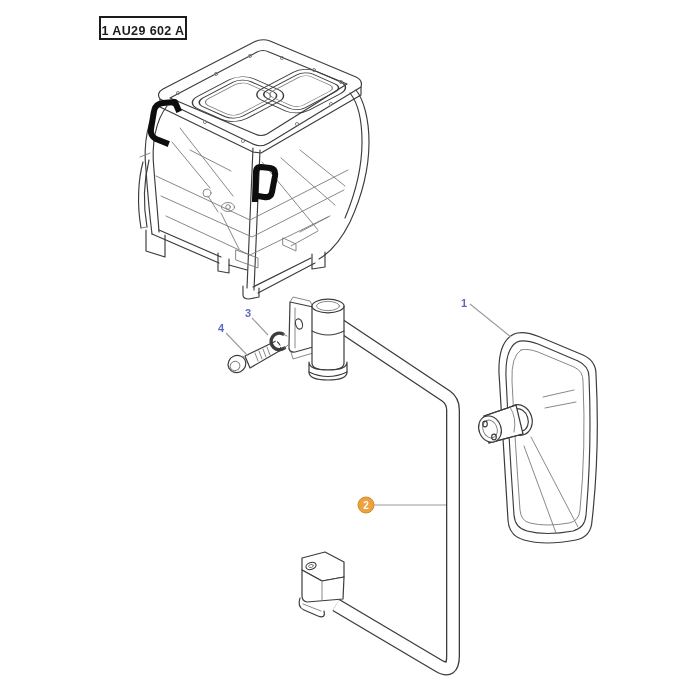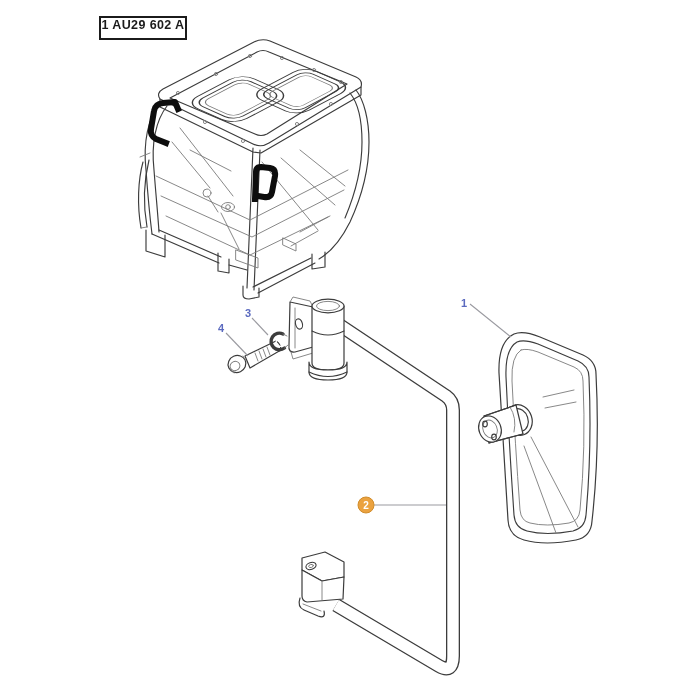--- a/index.html
+++ b/index.html
@@ -1,19 +1,19 @@
 <!DOCTYPE html>
 <html><head>
 <meta charset="utf-8">
 <style>
   html,body{margin:0;padding:0;background:#ffffff;width:700px;height:700px;overflow:hidden;
     font-family:"Liberation Sans","DejaVu Sans",sans-serif;}
   .canvas{position:relative;width:700px;height:700px;background:#ffffff;}
   .ref-box{position:absolute;left:99px;top:16px;width:88px;height:24px;border:2px solid #1b1b1b;
-    display:flex;align-items:flex-start;justify-content:center;font-size:12.5px;font-weight:600;
+    display:flex;align-items:flex-end;justify-content:center;font-size:12.5px;font-weight:600;
     color:#1b1b1b;letter-spacing:0.4px;background:#fff;box-sizing:border-box;}
   svg{position:absolute;left:0;top:0;}
   .struct{stroke:#3c3c3c;stroke-width:1.15;fill:none;stroke-linecap:round;stroke-linejoin:round;}
   .lite{stroke:#7a7a7a;stroke-width:0.9;fill:none;stroke-linecap:round;}
   .wfill{fill:#ffffff;stroke:#3c3c3c;stroke-width:1.2;stroke-linejoin:round;}
   .blackpart{stroke:#0d0d0d;stroke-width:6;fill:none;stroke-linecap:square;stroke-linejoin:round;}
   .leader{stroke:#9a9aa0;stroke-width:1.1;fill:none;}
   .callout-num{font-family:"Liberation Sans","DejaVu Sans",sans-serif;font-size:11px;font-weight:bold;}
   .badge-num{font-family:"Liberation Sans","DejaVu Sans",sans-serif;font-size:10px;font-weight:bold;fill:#ffffff;}
 </style>

